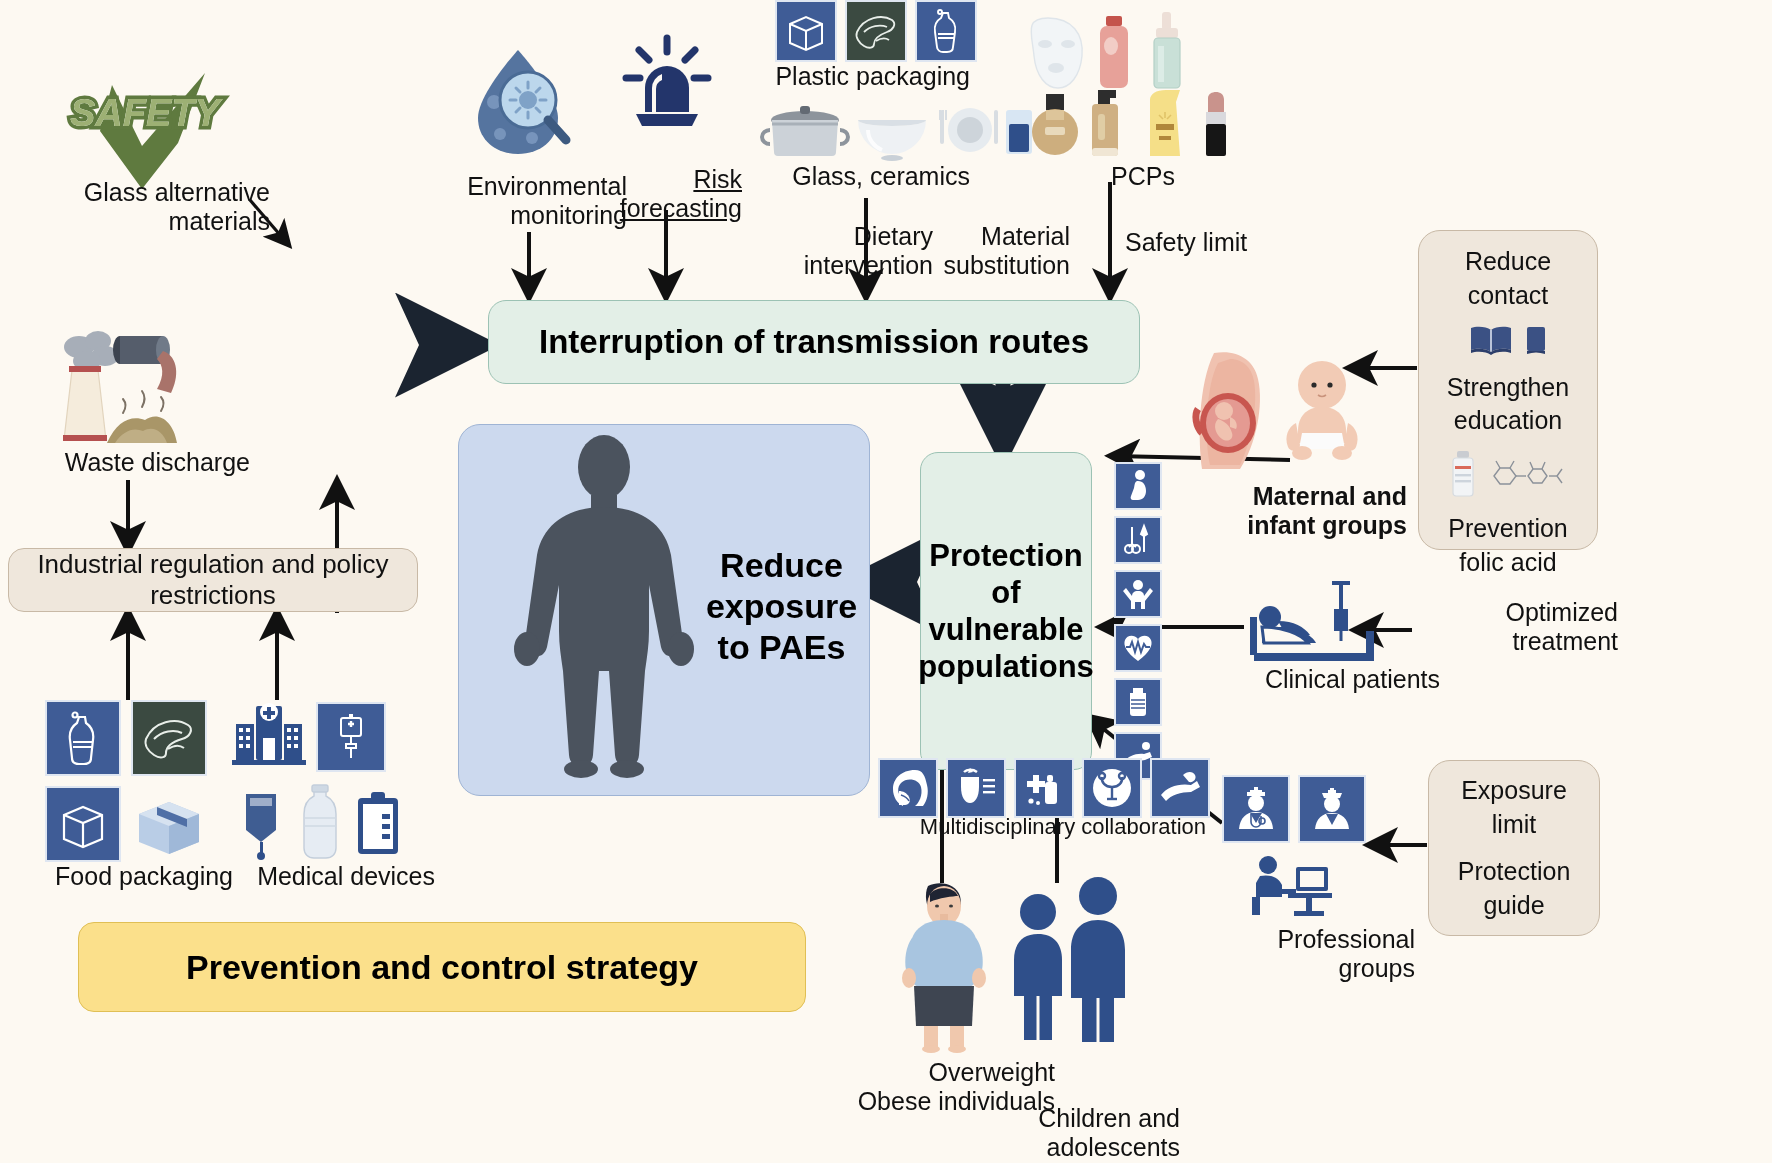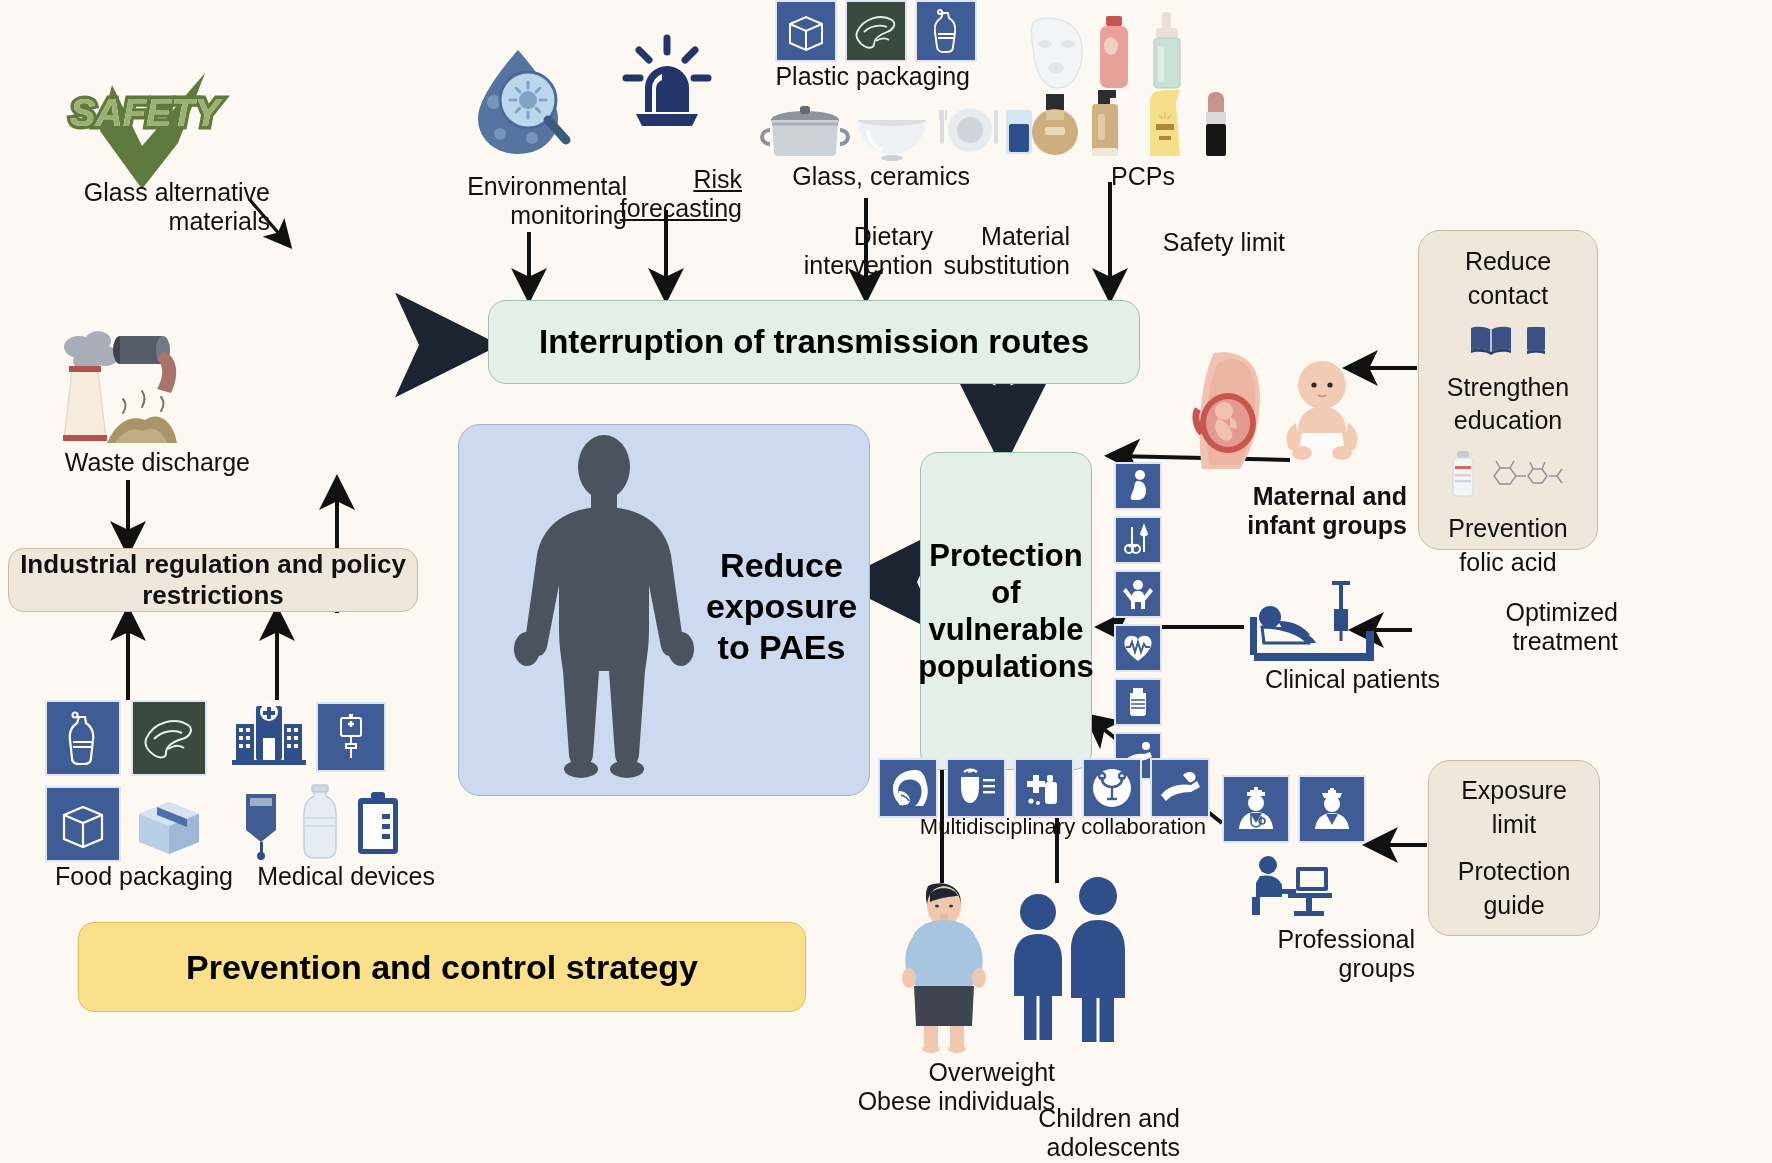--- a/index.html
+++ b/index.html
@@ -27,21 +27,20 @@
     font-weight:bold;
     color:#000;
   }
   .tanbox{
     position:absolute;
     background:#efe7dc;
     border:1.5px solid #c8b9a6;
     border-radius:16px;
     display:flex;align-items:center;justify-content:center;
     text-align:center;
-    font-weight:bold;
   }
   .bluebox{
     position:absolute;
     background:#ccd9ee;
     border:1.5px solid #9fb4d4;
     border-radius:22px;
   }
   .yellowbox{
     position:absolute;
     background:#fbe08b;
@@ -459,21 +458,21 @@
         <rect x="2" y="32" width="20" height="32" rx="2" fill="#161616"></rect>
       </g>
     </svg>
   </div>
   <div class="lbl" style="left:1045px;top:162px;width:130px;">PCPs</div>
 
   <div class="lbl" style="left:758px;top:222px;width:175px;">Dietary
 intervention</div>
   <div class="lbl" style="left:880px;top:222px;width:190px;">Material
 substitution</div>
-  <div class="lbl" style="left:1125px;top:228px;width:160px;text-align:right;">Safety limit</div>
+  <div class="lbl" style="left:1125px;top:228px;width:160px;text-align:left;">Safety limit</div>
 
   <div class="greenbox" style="left:488px;top:300px;width:650px;height:82px;">
     <span style="font-size:33px;">Interruption of transmission routes</span>
   </div>
 
   <div class="bluebox" style="left:458px;top:424px;width:410px;height:370px;">
     <svg class="abs" style="left:20px;top:10px;" width="250" height="350" viewBox="0 0 250 350">
       <g fill="#4b535e">
         <ellipse cx="125" cy="32" rx="26" ry="32"></ellipse>
         <path d="M112,60 h26 v16 h-26 Z"></path>

